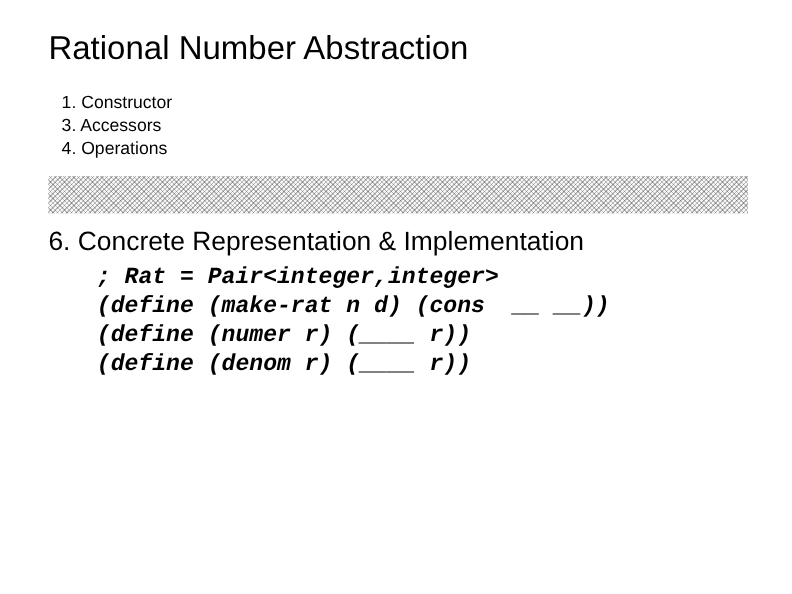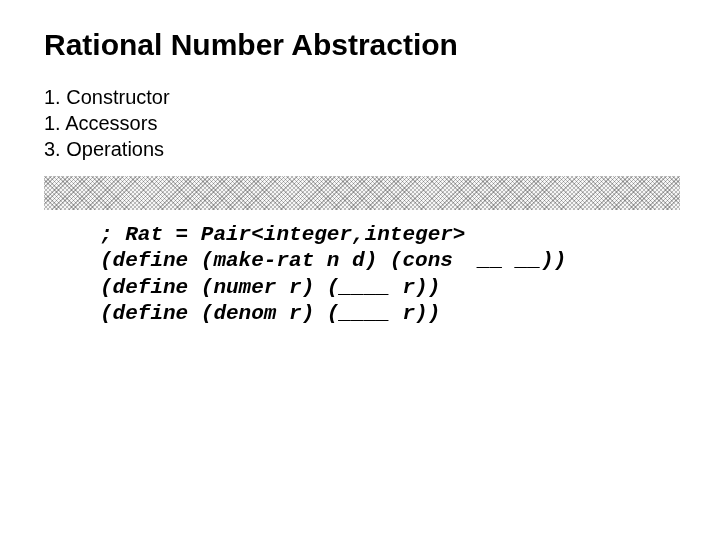--- a/index.html
+++ b/index.html
@@ -10,27 +10,27 @@
     background: #fff;
     font-family: Arial, Helvetica, sans-serif;
     color: #000;
     position: relative;
   }
   .slide {
     padding: 28px 40px 20px 44px;
   }
   .title {
     font-size: 30px;
-    font-weight: bold;
+    font-weight: normal;
     margin: 0 0 22px 0;
   }
   .list {
-    font-size: 20px;
+    font-size: 16px;
     line-height: 1.3;
-    margin: 0;
+    margin: 12px;
     padding: 0;
     list-style: none;
   }
   .list li {
     margin: 0;
   }
   .barrier {
     margin: 14px 0 12px 0;
     height: 34px;
     
@@ -43,37 +43,38 @@
     font-size: 24px;
     margin: 0 0 6px 0;
   }
   .code {
     font-family: "Courier New", Courier, monospace;
     font-weight: bold;
     font-style: italic;
     font-size: 21px;
     line-height: 1.25;
     white-space: pre;
-    margin-left: 56px;
+    margin-left: 44px;
   }
 </style>
 </head>
 <body>
 
 <div class="slide">
 
   <h1 class="title">Rational Number Abstraction</h1>
 
   <ul class="list">
     <li>1. Constructor</li>
-    <li>1. Accessors</li>
-    <li>3. Operations</li>
+    <li>3. Accessors</li>
+    <li>4. Operations</li>
   </ul>
 
   <div class="barrier"></div>
 
+  <div class="impl-heading">6. Concrete Representation &amp; Implementation</div>
 
   <div class="code"><span>; Rat = Pair&lt;integer,integer&gt;</span>
 <span>(define (make-rat n d) (cons  __ __))</span>
 <span>(define (numer r) (____ r))</span>
 <span>(define (denom r) (____ r))</span></div>
 
 </div>
 
 </body></html>

